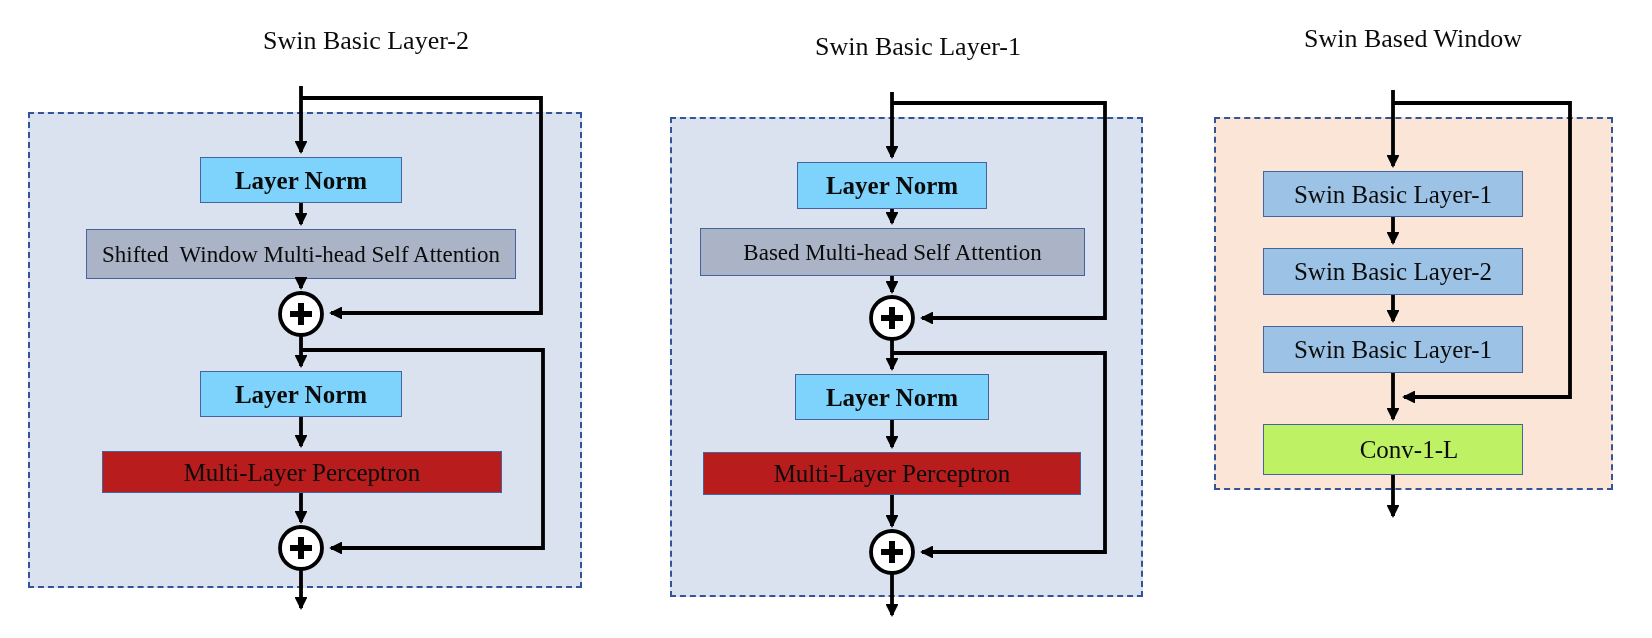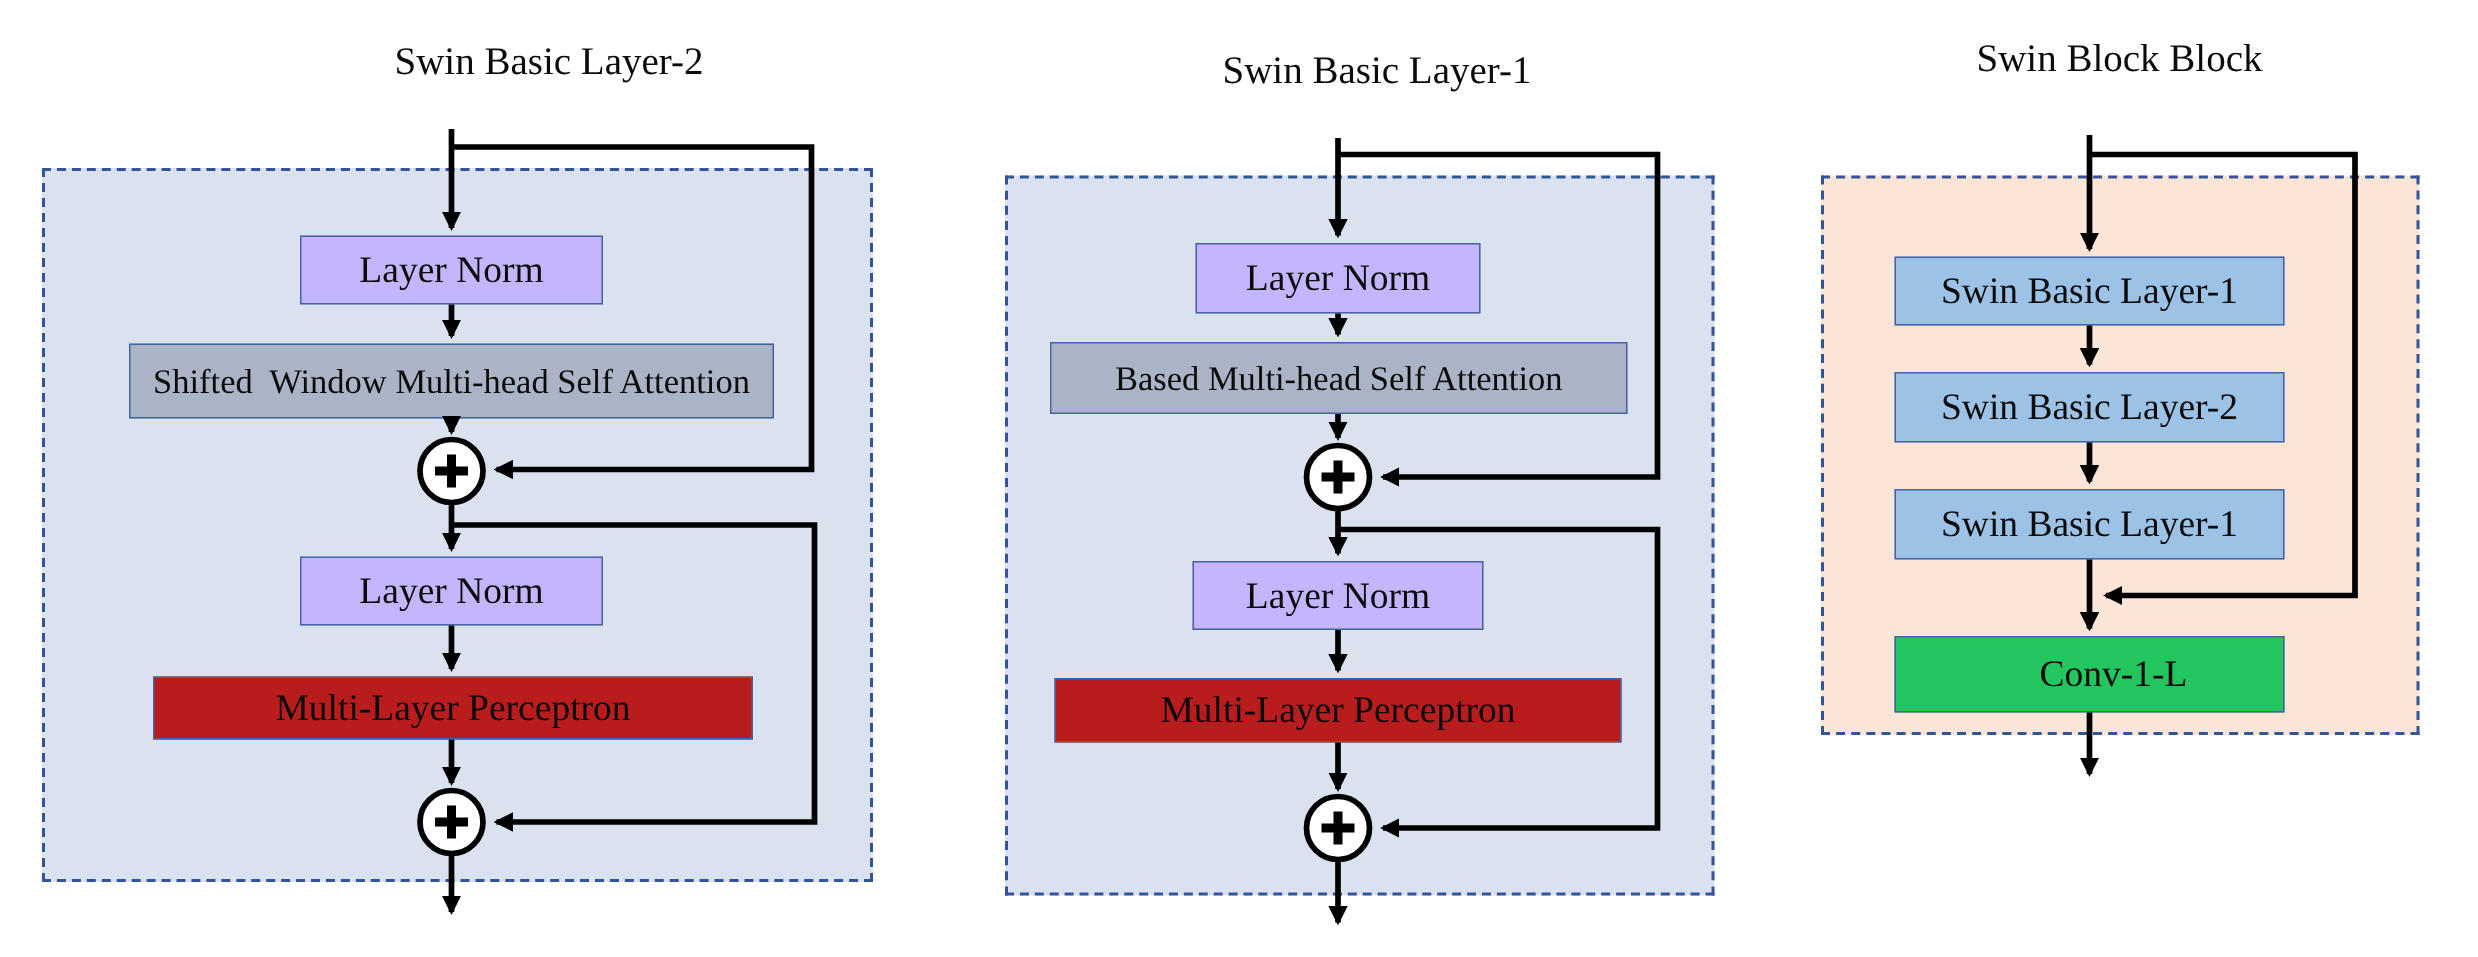--- a/index.html
+++ b/index.html
@@ -13,39 +13,39 @@
   .ptitle{
     position:absolute;transform:translateX(-50%);font-size:26px;line-height:30px;
     white-space:pre;color:#0b0b0b;
   }
   .box{
     position:absolute;box-sizing:border-box;border:1.5px solid #44639f;
     display:flex;align-items:center;justify-content:center;
     font-size:25px;white-space:pre;line-height:1;
   }
   .box.attn{font-size:23px;}
-  .box.norm{background:#c4b5fd;}
+  .box.norm{background:#7dd3fc;font-weight:bold;}
   .box.attn{background:#aab4c6;}
   .box.mlp{background:#b91c1c;}
   .box.swin{background:#9cc2e5;}
-  .box.conv{background:#22c55e;padding-left:32px;}
+  .box.conv{background:#bef264;padding-left:32px;}
   #wires{position:absolute;left:0;top:0;pointer-events:none;}
 </style>
 </head>
 <body>
 
 <div id="stage">
 
   <div class="panel blue" style="left:28px;top:112px;width:554px;height:476px"></div>
   <div class="panel blue" style="left:670px;top:117px;width:473px;height:480px"></div>
   <div class="panel peach" style="left:1214px;top:117px;width:399px;height:373px"></div>
 
   <div class="ptitle" style="left:366px;top:26px">Swin Basic Layer-2</div>
   <div class="ptitle" style="left:918px;top:32px">Swin Basic Layer-1</div>
-  <div class="ptitle" style="left:1413px;top:24px">Swin Block Block</div>
+  <div class="ptitle" style="left:1413px;top:24px">Swin Based Window</div>
 
   <div class="box norm" style="left:200px;top:157px;width:202px;height:46px">Layer Norm</div>
   <div class="box attn" style="left:86px;top:229px;width:430px;height:50px">Shifted  Window Multi-head Self Attention</div>
   <div class="box norm" style="left:200px;top:371px;width:202px;height:46px">Layer Norm</div>
   <div class="box mlp" style="left:102px;top:451px;width:400px;height:42px">Multi-Layer Perceptron</div>
 
   <div class="box norm" style="left:797px;top:162px;width:190px;height:47px">Layer Norm</div>
   <div class="box attn" style="left:700px;top:228px;width:385px;height:48px">Based Multi-head Self Attention</div>
   <div class="box norm" style="left:795px;top:374px;width:194px;height:46px">Layer Norm</div>
   <div class="box mlp" style="left:703px;top:452px;width:378px;height:43px">Multi-Layer Perceptron</div>

